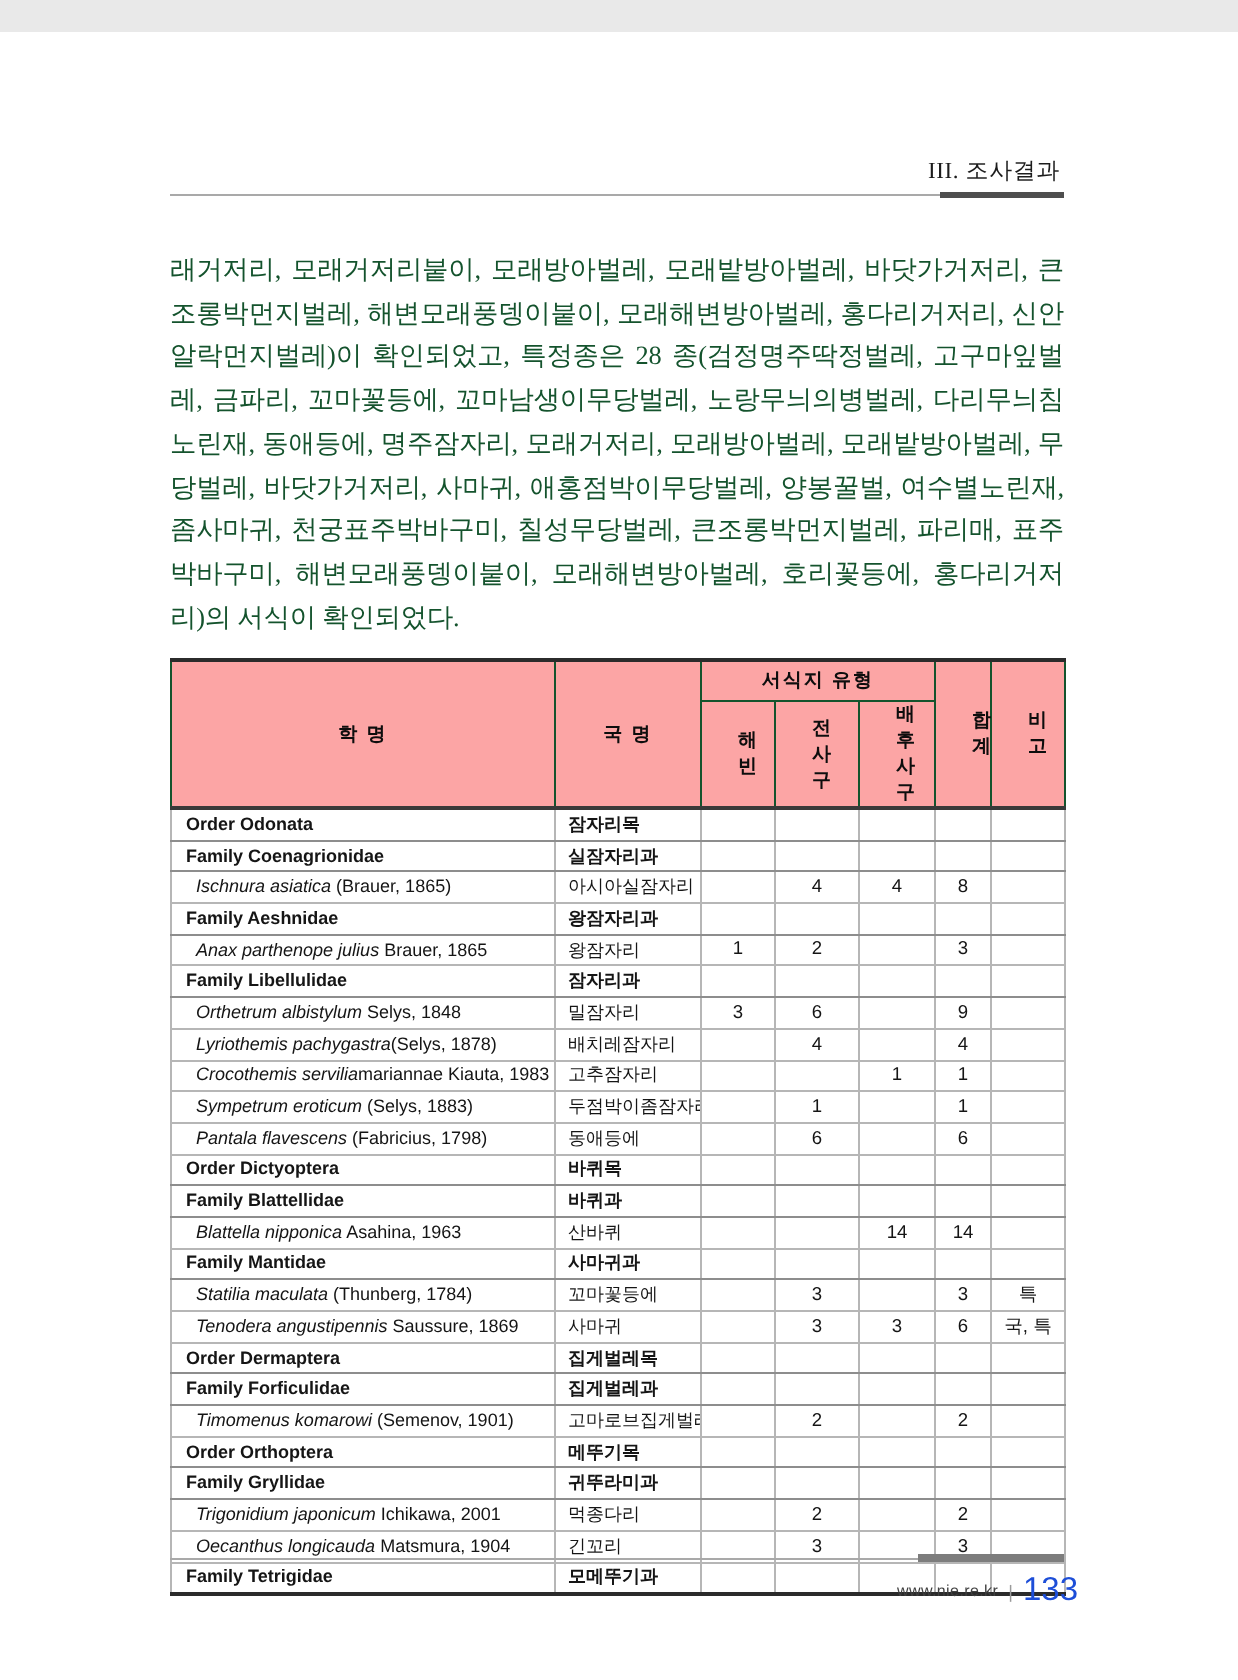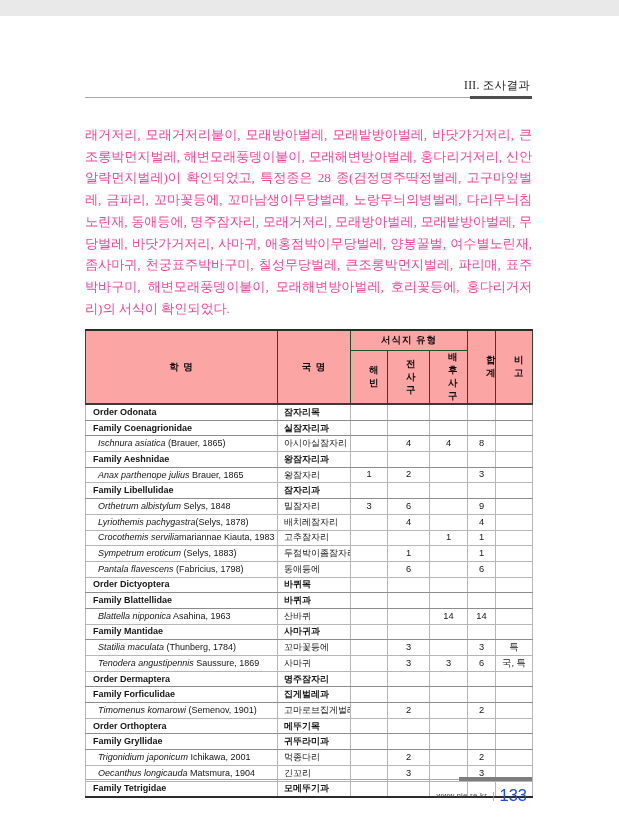--- a/index.html
+++ b/index.html
@@ -16,21 +16,21 @@
     font-size:11.5px; color:#1c1c1c; letter-spacing:0.3px;
   }
   .header-rule  { position:absolute; top:81px; left:85px; width:447px; height:1px; background:#a9a9a9; }
   .header-rule-thick { position:absolute; top:79.5px; right:87px; width:62px; height:3px; background:#4e4e4e; }
 
   
   .body-text {
     position:absolute; left:85px; top:108px; width:447px; margin:0;
     font-family:"Liberation Serif","DejaVu Serif",serif;
     font-size:13.2px; line-height:21.7px; text-align:justify;
-    color:#ec4899; letter-spacing:-0.1px;
+    color:#14532d; letter-spacing:-0.1px;
   }
 
   
   .table-caption {
     position:absolute; left:85px; top:293px;
     font-size:10.5px; font-weight:bold; color:#0d0d0d; letter-spacing:0.2px;
   }
 
   
   table.insect {
@@ -54,21 +54,21 @@
   table.insect td.c-sci { text-align:left; padding-left:7px; }
   table.insect td.c-kor { text-align:left; padding-left:6px; }
   tr.order td, tr.family td { font-weight:bold; border-top-color:#8d8d8d; border-bottom-color:#8d8d8d; }
   tr.species td.c-sci { padding-left:12px; }
   tr.species .sci-i { font-style:italic; }
 
   
   .footer-rule { position:absolute; top:763px; left:85px; width:447px; height:1px; background:#a9a9a9; }
   .footer-rule-thick { position:absolute; top:761px; right:87px; width:73px; height:4px; background:#7d7d7d; }
   .footer {
-    position:absolute; top:770px; right:92px;
+    position:absolute; top:770px; right:80px;
     display:flex; align-items:center; gap:5px;text-align:right;
   }
   .footer-url { font-size:8px; color:#3f3f3f; letter-spacing:0.2px; }
   .footer-divider { font-size:9px; color:#9a9a9a; }
   .page-number { font-size:16.5px; color:#1d4ed8; font-family:"Liberation Sans","DejaVu Sans",sans-serif; }
 </style>
 </head>
 <body>
 
 <div class="page">
@@ -253,21 +253,21 @@
           <td class="c-sci"><span class="sci-i">Tenodera angustipennis</span> Saussure, 1869</td>
           <td class="c-kor">사마귀</td>
           <td class="c-num"></td>
           <td class="c-num">3</td>
           <td class="c-num">3</td>
           <td class="c-num">6</td>
           <td class="c-note">국, 특</td>
         </tr>
         <tr class="order">
           <td class="c-sci">Order Dermaptera</td>
-          <td class="c-kor">명주잠자리</td>
+          <td class="c-kor">집게벌레목</td>
           <td class="c-num"></td>
           <td class="c-num"></td>
           <td class="c-num"></td>
           <td class="c-num"></td>
           <td class="c-note"></td>
         </tr>
         <tr class="family">
           <td class="c-sci">Family Forficulidae</td>
           <td class="c-kor">집게벌레과</td>
           <td class="c-num"></td>

